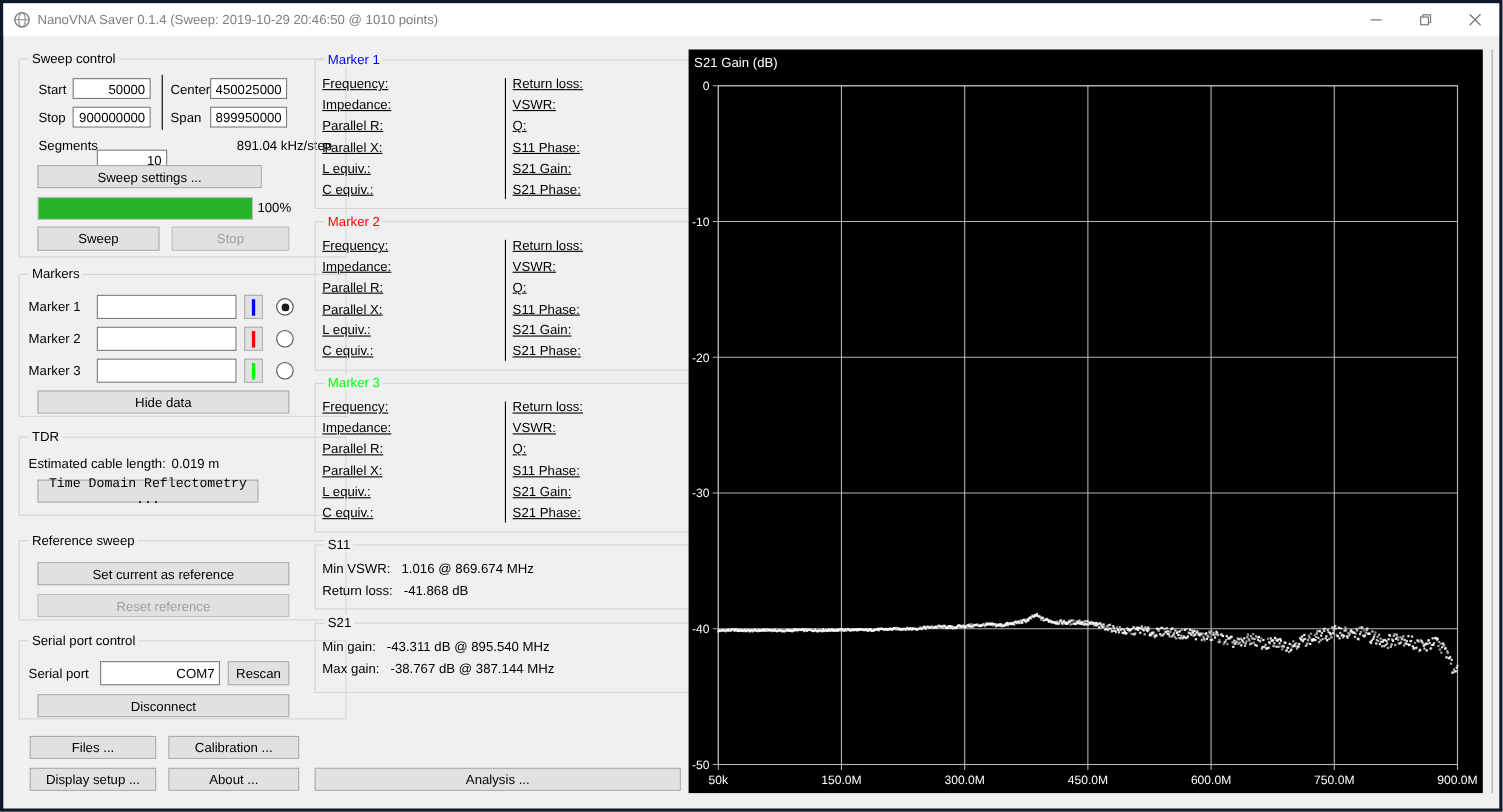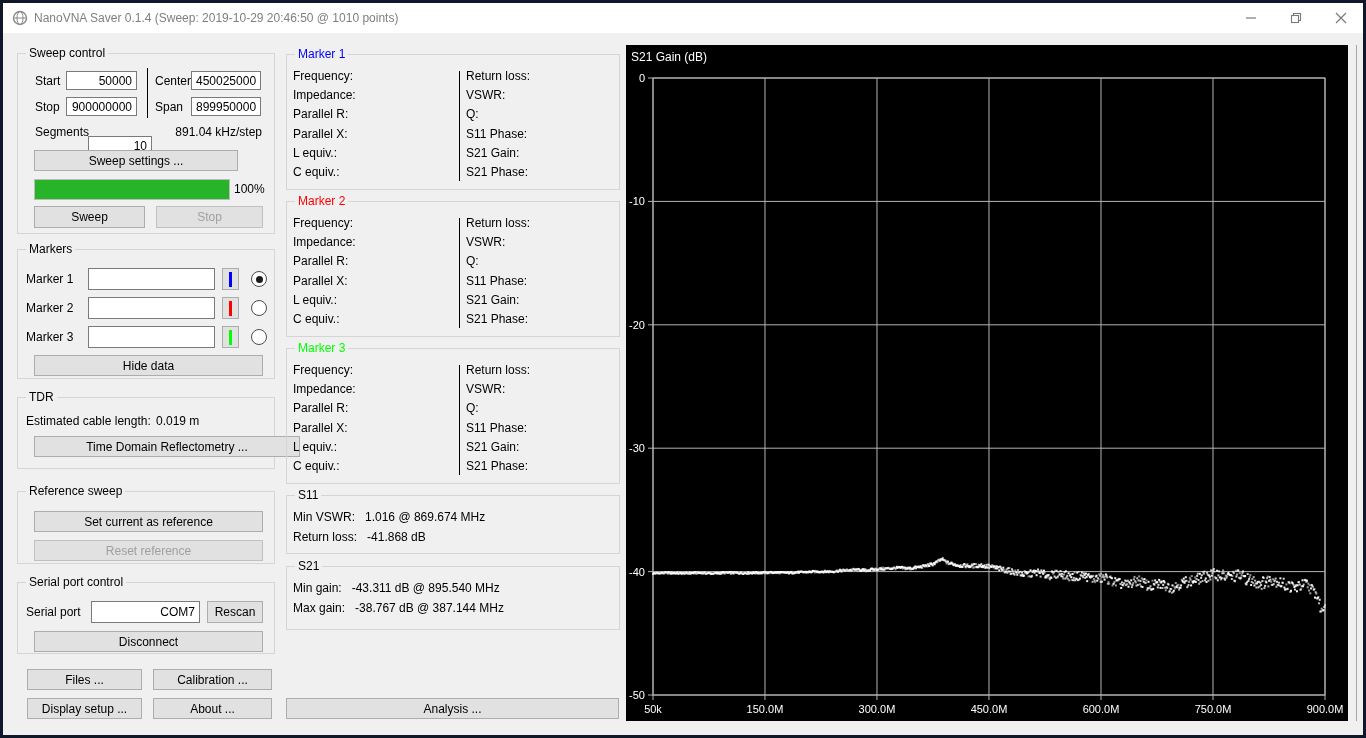--- a/index.html
+++ b/index.html
@@ -5,21 +5,21 @@
   html,body{margin:0;padding:0;}
   body{font-family:"Liberation Sans","DejaVu Sans",sans-serif;font-size:12px;color:#000;background:#888;}
   #window{position:relative;width:1366px;height:738px;background:#f0f0f0;overflow:hidden;box-sizing:border-box;border:3px solid #0f172a;}
   
   #titlebar{position:absolute;left:0;top:0;width:100%;height:30px;background:#ffffff;}
   #titlebar .title{position:absolute;left:31px;top:8px;color:#7f7f7f;font-size:12px;white-space:nowrap;}
   #app-icon{position:absolute;left:9px;top:7px;width:16px;height:16px;}
   .caption-btn{position:absolute;top:0;width:45px;height:30px;display:flex;align-items:center;justify-content:center;}
   #btn-min{right:90px;} #btn-restore{right:45px;} #btn-close{right:0;}
   
-  .gb{position:absolute;border:1px solid #d5d5d5;}
+  .gb{position:absolute;border:1px solid #d5d5d5;padding-left:40px;}
   .gb-title{position:absolute;top:-8px;left:8px;background:#f0f0f0;padding:0 3px;font-size:12px;white-space:nowrap;}
   .lbl{position:absolute;white-space:nowrap;}
   .tinput{position:absolute;box-sizing:border-box;border:1px solid #7a7a7a;background:#fff;font-family:inherit;font-size:12px;text-align:right;padding:0 4px;}
   .btn{position:absolute;box-sizing:border-box;background:#e1e1e1;border:1px solid #adadad;font-family:inherit;font-size:12px;display:flex;align-items:center;justify-content:center;padding:0;cursor:default;}
   .btn.disabled{color:#9f9f9f;border-color:#c0c0c0;}
   .vline{position:absolute;width:1px;background:#000;}
   
   #progress{position:absolute;left:16px;top:125px;width:196px;height:21px;border:1px solid #bcbcbc;box-sizing:border-box;background:#e6e6e6;}
   #progress .fill{height:100%;background:#28b428;}
   #progress-text{position:absolute;left:216px;top:128px;}
@@ -27,21 +27,21 @@
   .mrow{position:absolute;height:22px;left:0;width:100%;}
   .mrow .mlabel{position:absolute;left:8px;top:4px;}
   .mrow .minput{position:absolute;left:70px;top:0;width:127px;height:22px;}
   .mrow .swatch{position:absolute;left:204px;top:0;width:17px;height:22px;background:#e1e1e1;border:1px solid #adadad;box-sizing:border-box;display:flex;align-items:center;justify-content:center;}
   .mrow .swatch .chip{width:9px;height:15px;}
   .mrow .radio{position:absolute;left:233px;top:3px;width:14px;height:14px;border:1px solid #4d4d4d;border-radius:50%;background:#fff;display:flex;align-items:center;justify-content:center;}
   .mrow .radio .dot{width:7px;height:7px;border-radius:50%;background:#1a1a1a;display:none;}
   .mrow .radio.sel .dot{display:block;}
   
   .mfield-col{position:absolute;top:14px;display:flex;flex-direction:column;}
-  .mfield-col .f{height:19.2px;white-space:nowrap;}
+  .mfield-col .f{height:19.2px;white-space:nowrap;text-decoration:underline;}
   .msec-div{position:absolute;left:172px;top:16px;bottom:8px;width:1px;background:#000;}
   .stat-row{position:absolute;left:6px;white-space:nowrap;}
   .stat-row .sv{margin-left:10px;}
   
   #chart{position:absolute;left:623px;top:42px;width:722px;height:676px;background:#000;}
   #panel-sep{position:absolute;left:1353px;top:42px;width:1px;height:676px;background:#a6a6a6;}
 </style>
 </head>
 <body>
 
@@ -125,21 +125,21 @@
           <span class="radio"></span>
         </div>
       </div>
     <button class="btn" style="left:16px;top:105px;width:229px;height:21px;">Hide data</button>
   </div>
 
   <div class="gb" style="left:14px;top:394px;width:256px;height:70px;">
     <span class="gb-title">TDR</span>
     <span class="lbl" style="left:8px;top:16px;">Estimated cable length:</span>
     <span class="lbl" style="left:138px;top:16px;">0.019 m</span>
-    <button class="btn" style="left:16px;top:38px;width:266px;height:21px;">Time Domain Reflectometry ...</button>
+    <button class="btn" style="left:16px;top:38px;width:201px;height:21px;font-family:Liberation Mono, monospace;">Time Domain Reflectometry ...</button>
   </div>
 
   <div class="gb" style="left:14px;top:488px;width:256px;height:71px;">
     <span class="gb-title">Reference sweep</span>
     <button class="btn" style="left:16px;top:19px;width:229px;height:21px;">Set current as reference</button>
     <button class="btn disabled" style="left:16px;top:48px;width:229px;height:21px;">Reset reference</button>
   </div>
 
   <div class="gb" style="left:14px;top:579px;width:256px;height:70px;">
     <span class="gb-title">Serial port control</span>

